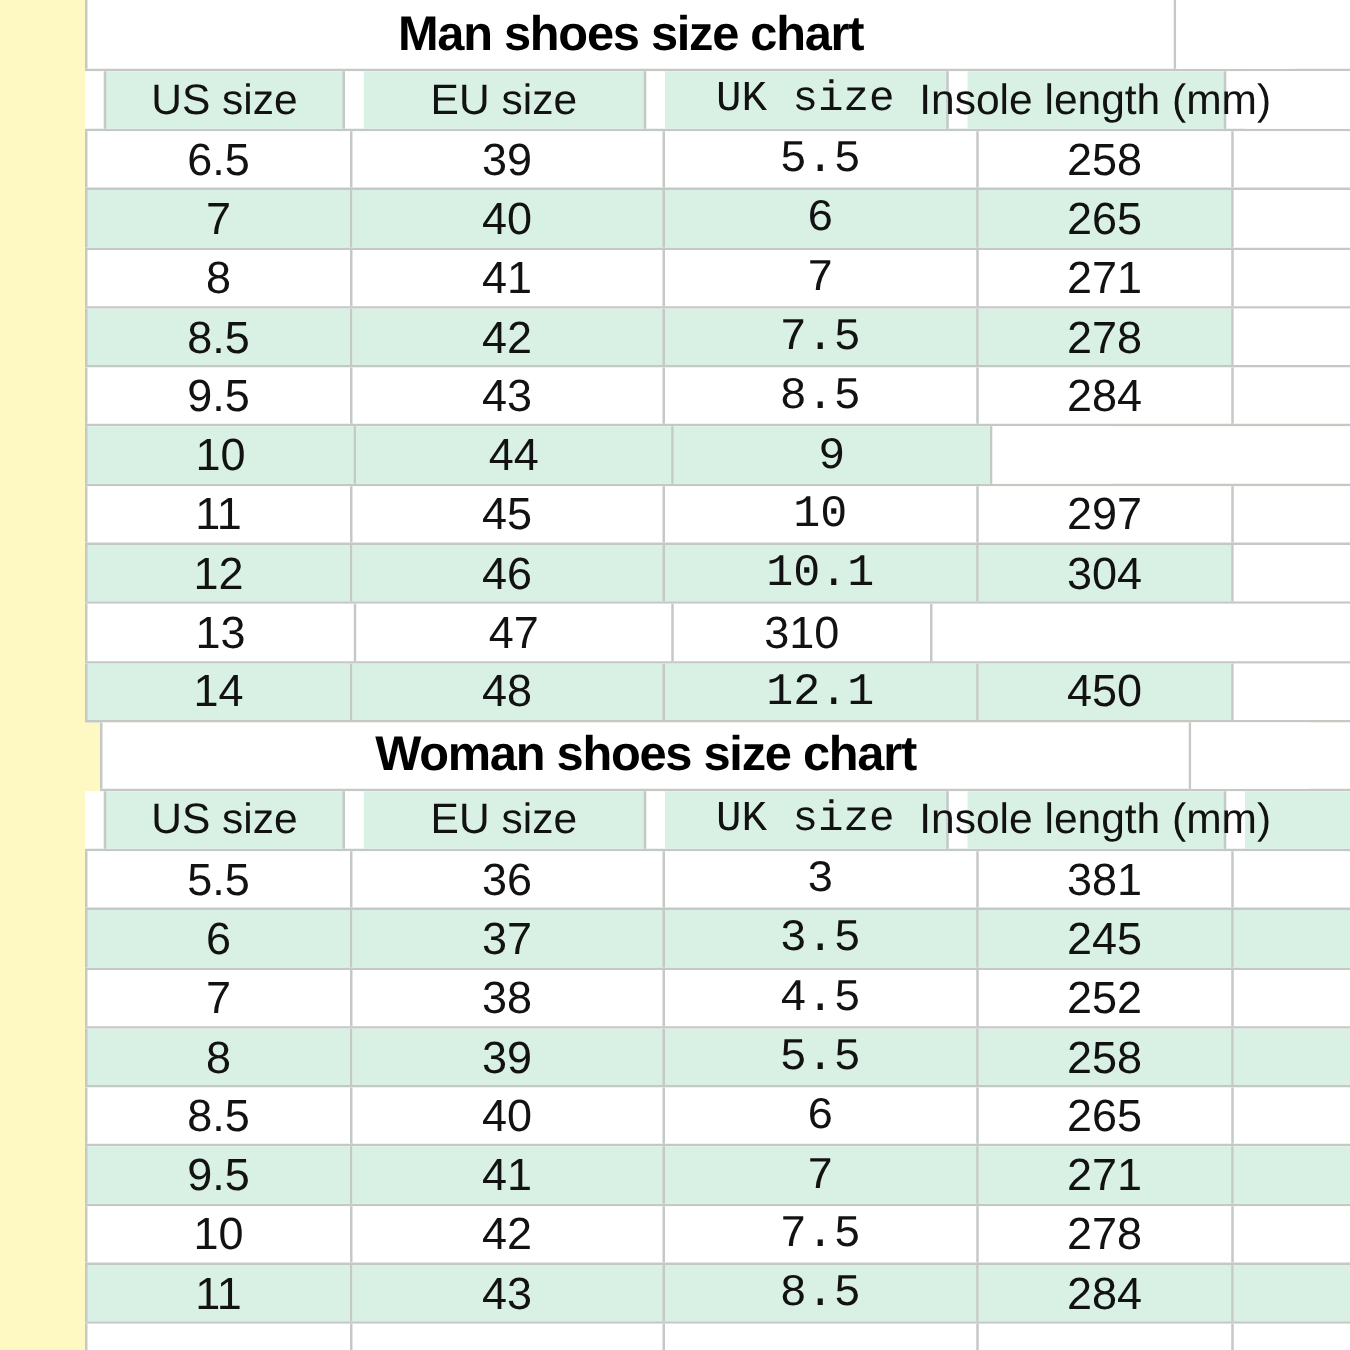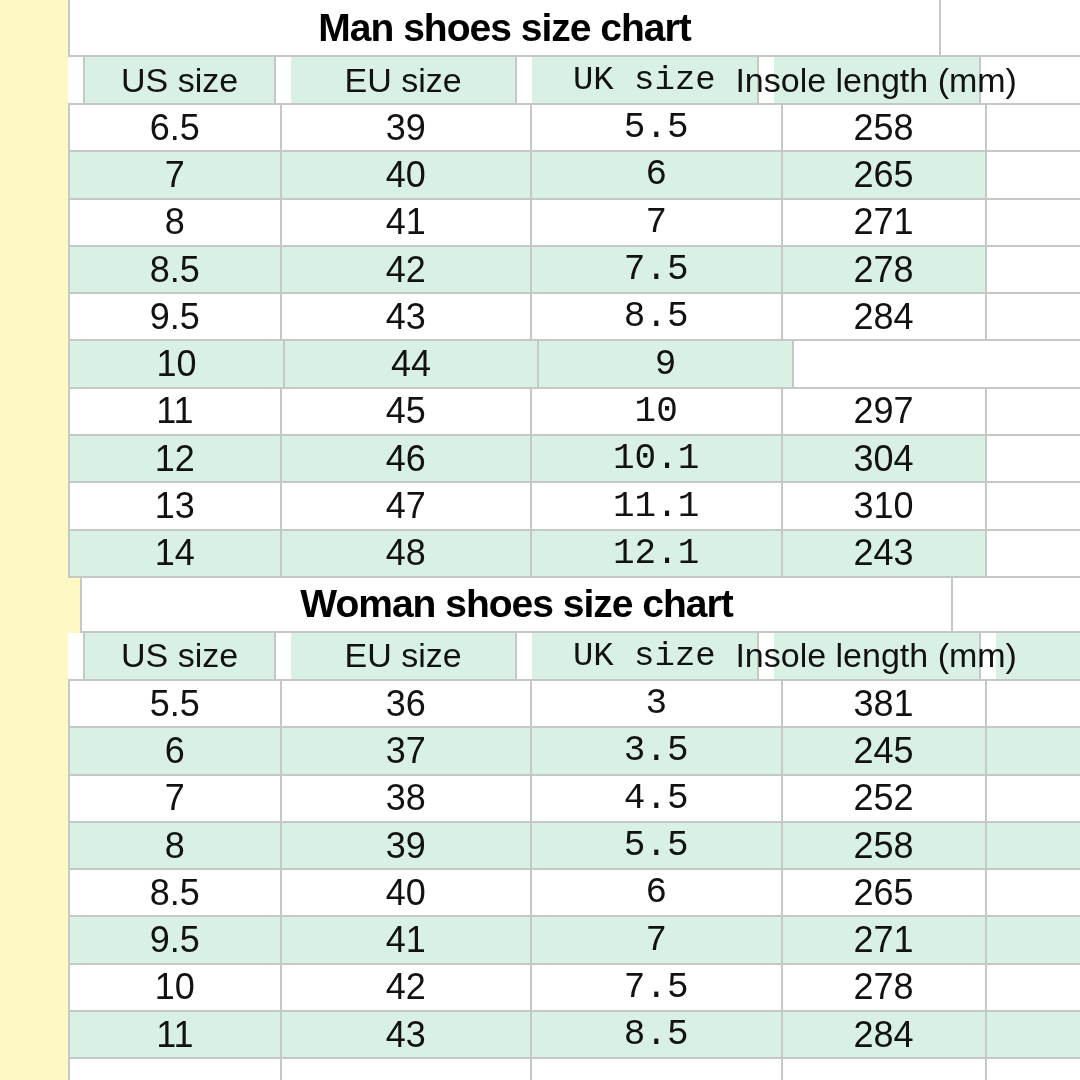--- a/index.html
+++ b/index.html
@@ -209,40 +209,37 @@
           </div>
           <div class="cell c4"></div>
         </div>
         <div class="row data-row">
           <div class="cell c0">
             <span>13</span>
           </div>
           <div class="cell c1">
             <span>47</span>
           </div>
-          <div class="cell c2">
-            <span>11.1</span>
-          </div>
           <div class="cell c3">
             <span>310</span>
           </div>
           <div class="cell c4"></div>
         </div>
         <div class="row data-row band">
           <div class="cell c0">
             <span>14</span>
           </div>
           <div class="cell c1">
             <span>48</span>
           </div>
           <div class="cell c2">
             <span>12.1</span>
           </div>
           <div class="cell c3">
-            <span>243</span>
+            <span>450</span>
           </div>
           <div class="cell c4"></div>
         </div>
       </div>
   </section>
 
   <section class="t-woman">
     <div class="title-row">
       <div class="title-main">Woman shoes size chart</div>
       <div class="title-extra"></div>

